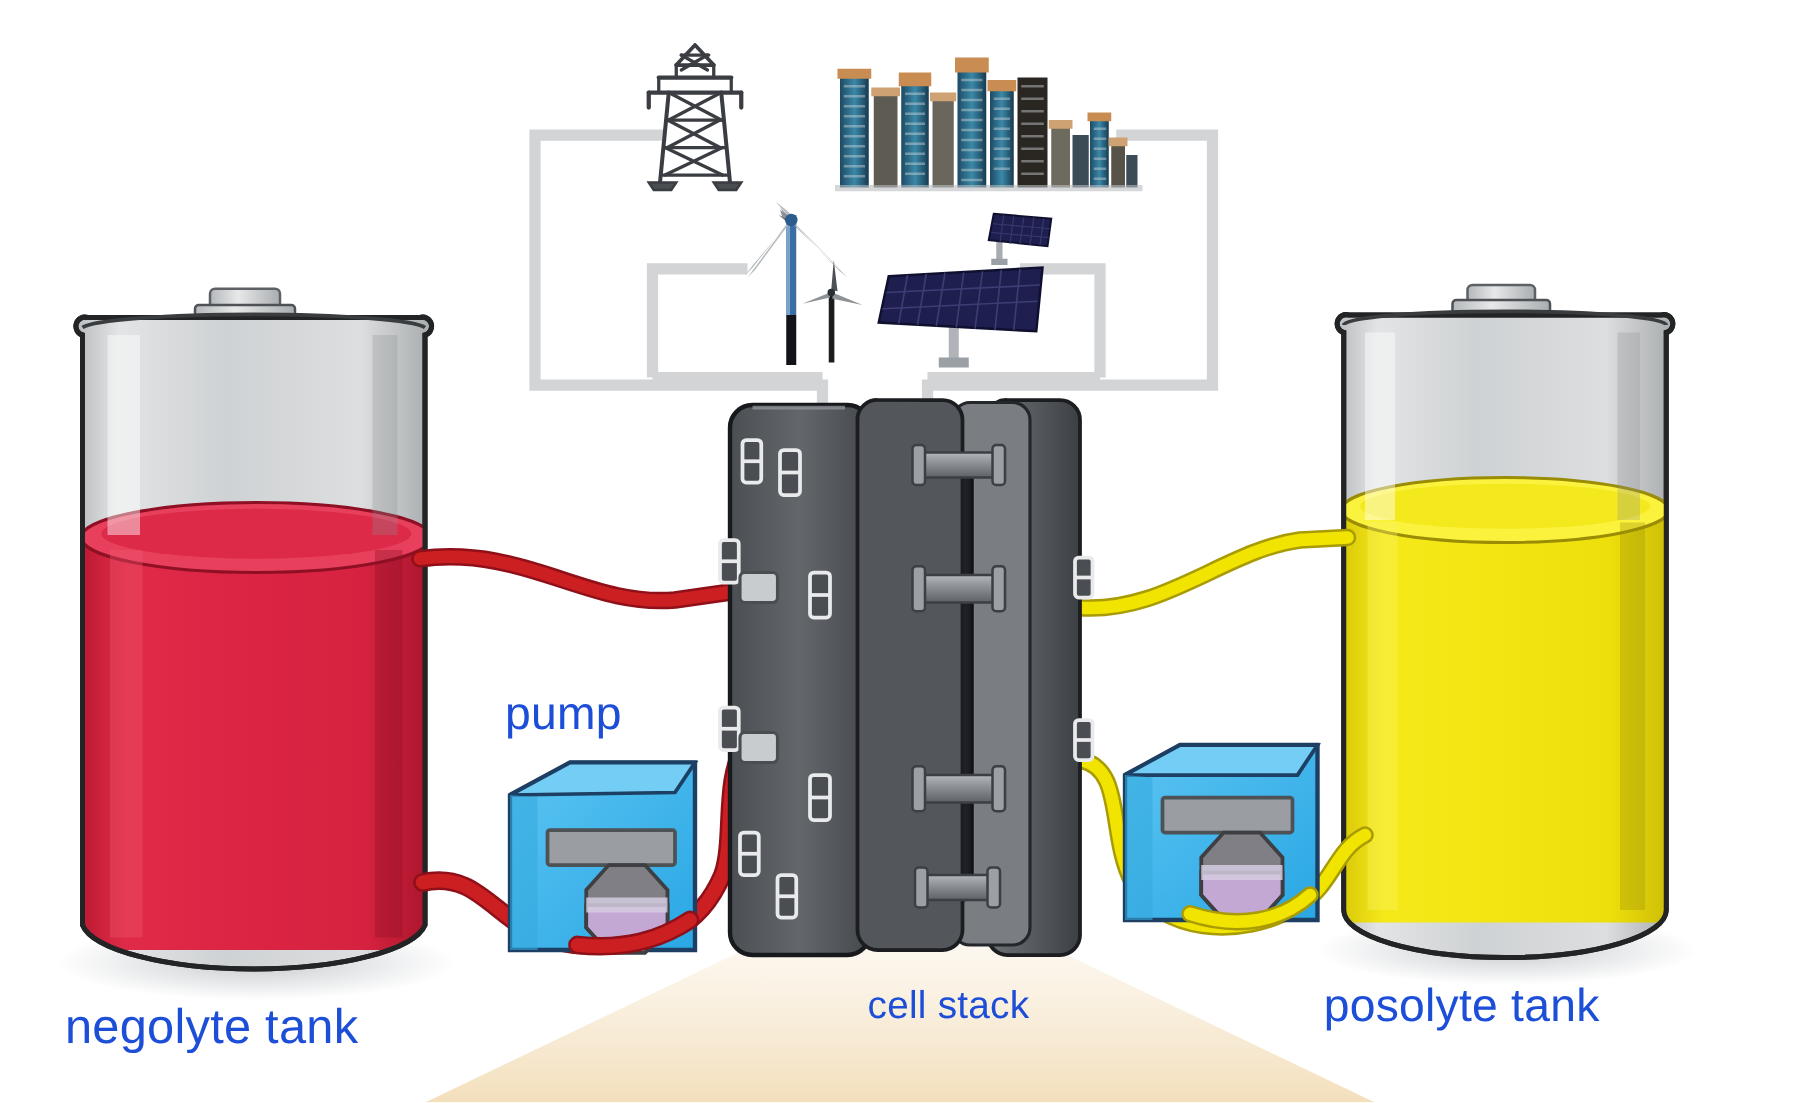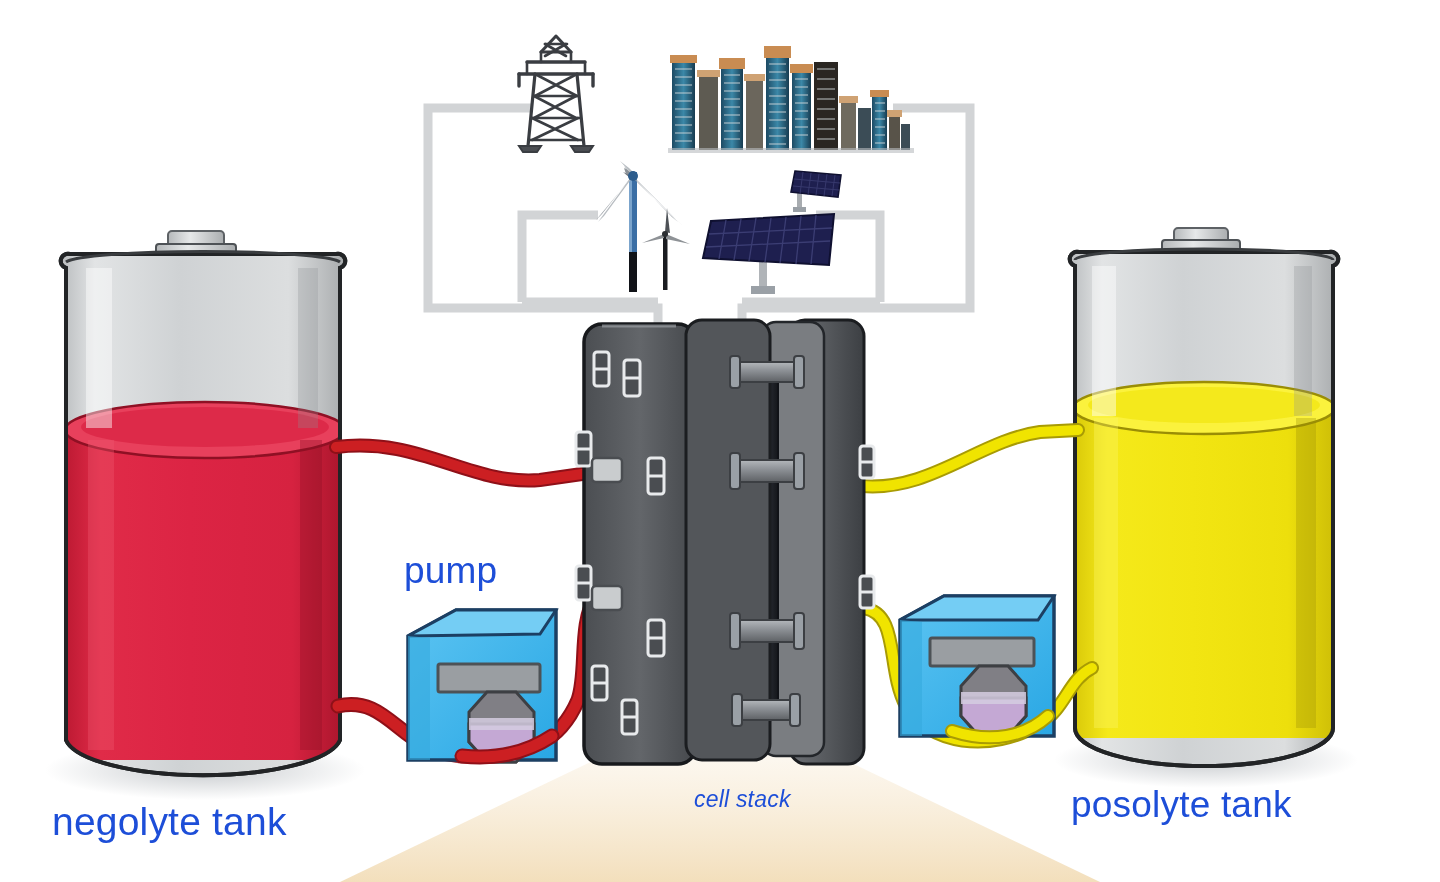--- a/index.html
+++ b/index.html
@@ -2,22 +2,22 @@
 <html><head>
 <meta charset="utf-8">
 <style>
   html,body{margin:0;padding:0;background:#ffffff;}
   body{width:1440px;height:882px;overflow:hidden;font-family:"Liberation Sans",sans-serif;}
   #stage{position:relative;width:1440px;height:882px;background:#ffffff;overflow:hidden;}
   #art{position:absolute;left:0;top:0;width:1440px;height:882px;}
   .lbl{position:absolute;color:#1d4ed8;font-family:"Liberation Sans",sans-serif;
        font-weight:400;letter-spacing:.2px;white-space:nowrap;}
   #lbl-negolyte{left:52px;  top:800px; font-size:39px;}
-  #lbl-cell{    left:694px; top:786px; font-size:23px;font-style:italic;}
-  #lbl-poso{    left:1059px;top:784px; font-size:37px;margin-left:12px;}
+  #lbl-cell{    left:694px; top:786px; font-size:31px;}
+  #lbl-poso{    left:1059px;top:784px; font-size:37px;}
   #lbl-pump{    left:404px; top:550px; font-size:37px;}
 </style>
 </head>
 <body>
 
 <div id="stage">
 
   <svg id="art" viewBox="0 0 1440 882" xmlns="http://www.w3.org/2000/svg">
     <defs>
       <linearGradient id="tankGlass" x1="0" y1="0" x2="1" y2="0">

